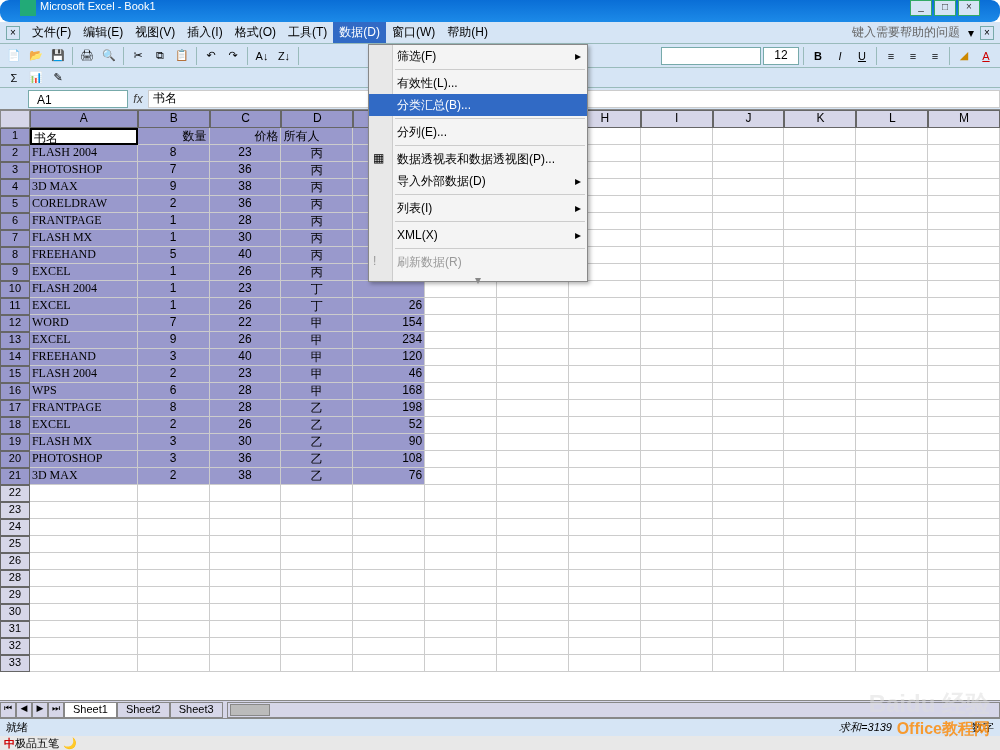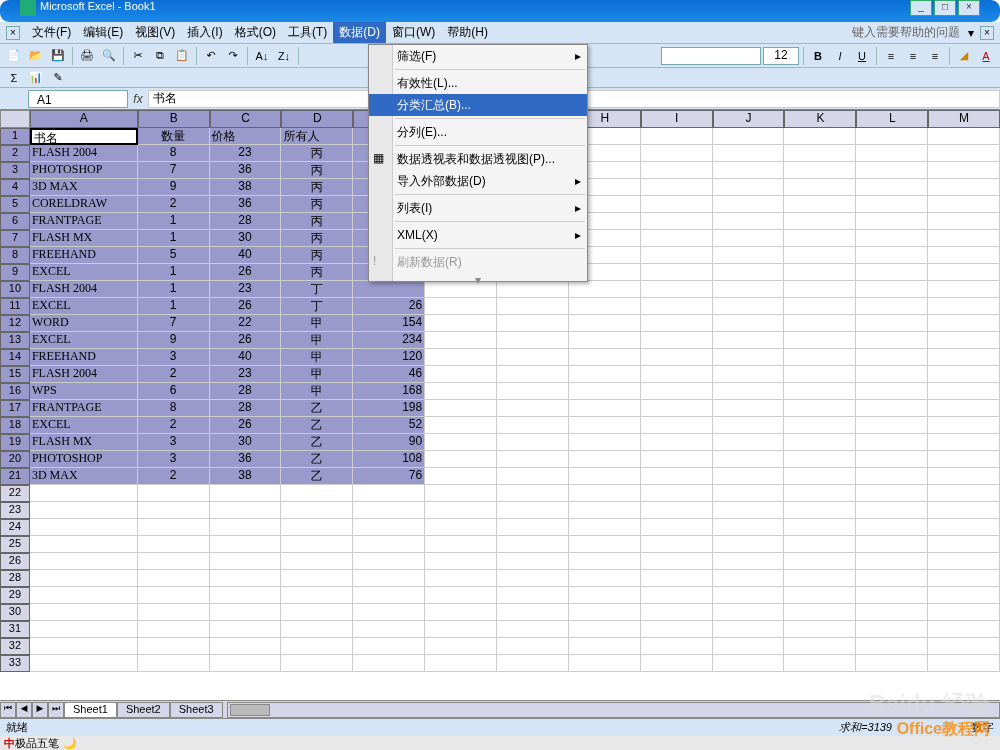--- a/index.html
+++ b/index.html
@@ -162,22 +162,22 @@
     <div class="colhdr nosel">I</div>
     <div class="colhdr nosel">J</div>
     <div class="colhdr nosel">K</div>
     <div class="colhdr nosel">L</div>
     <div class="colhdr nosel">M</div>
   </div>
   <div id="rows-container">
       <div class="row">
         <div class="rowhdr">1</div>
         <div class="cell active" style="width: 108px;">书名</div>
-        <div class="cell hdr" style="text-align: center;">数量</div>
-        <div class="cell hdr" style="text-align: left;">价格</div>
+        <div class="cell hdr" style="text-align: right;">数量</div>
+        <div class="cell hdr" style="text-align: right;">价格</div>
         <div class="cell hdr">所有人</div>
         <div class="cell sel num"></div>
         <div class="cell"></div>
         <div class="cell"></div>
         <div class="cell"></div>
         <div class="cell"></div>
         <div class="cell"></div>
         <div class="cell"></div>
         <div class="cell"></div>
         <div class="cell"></div>

